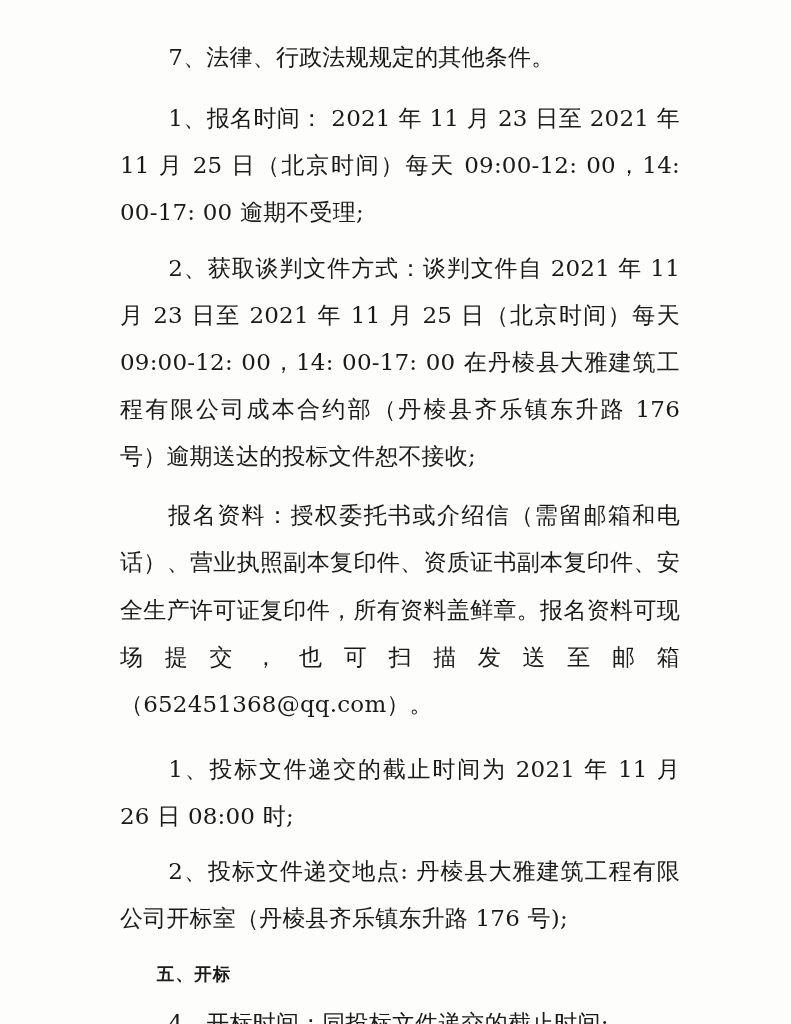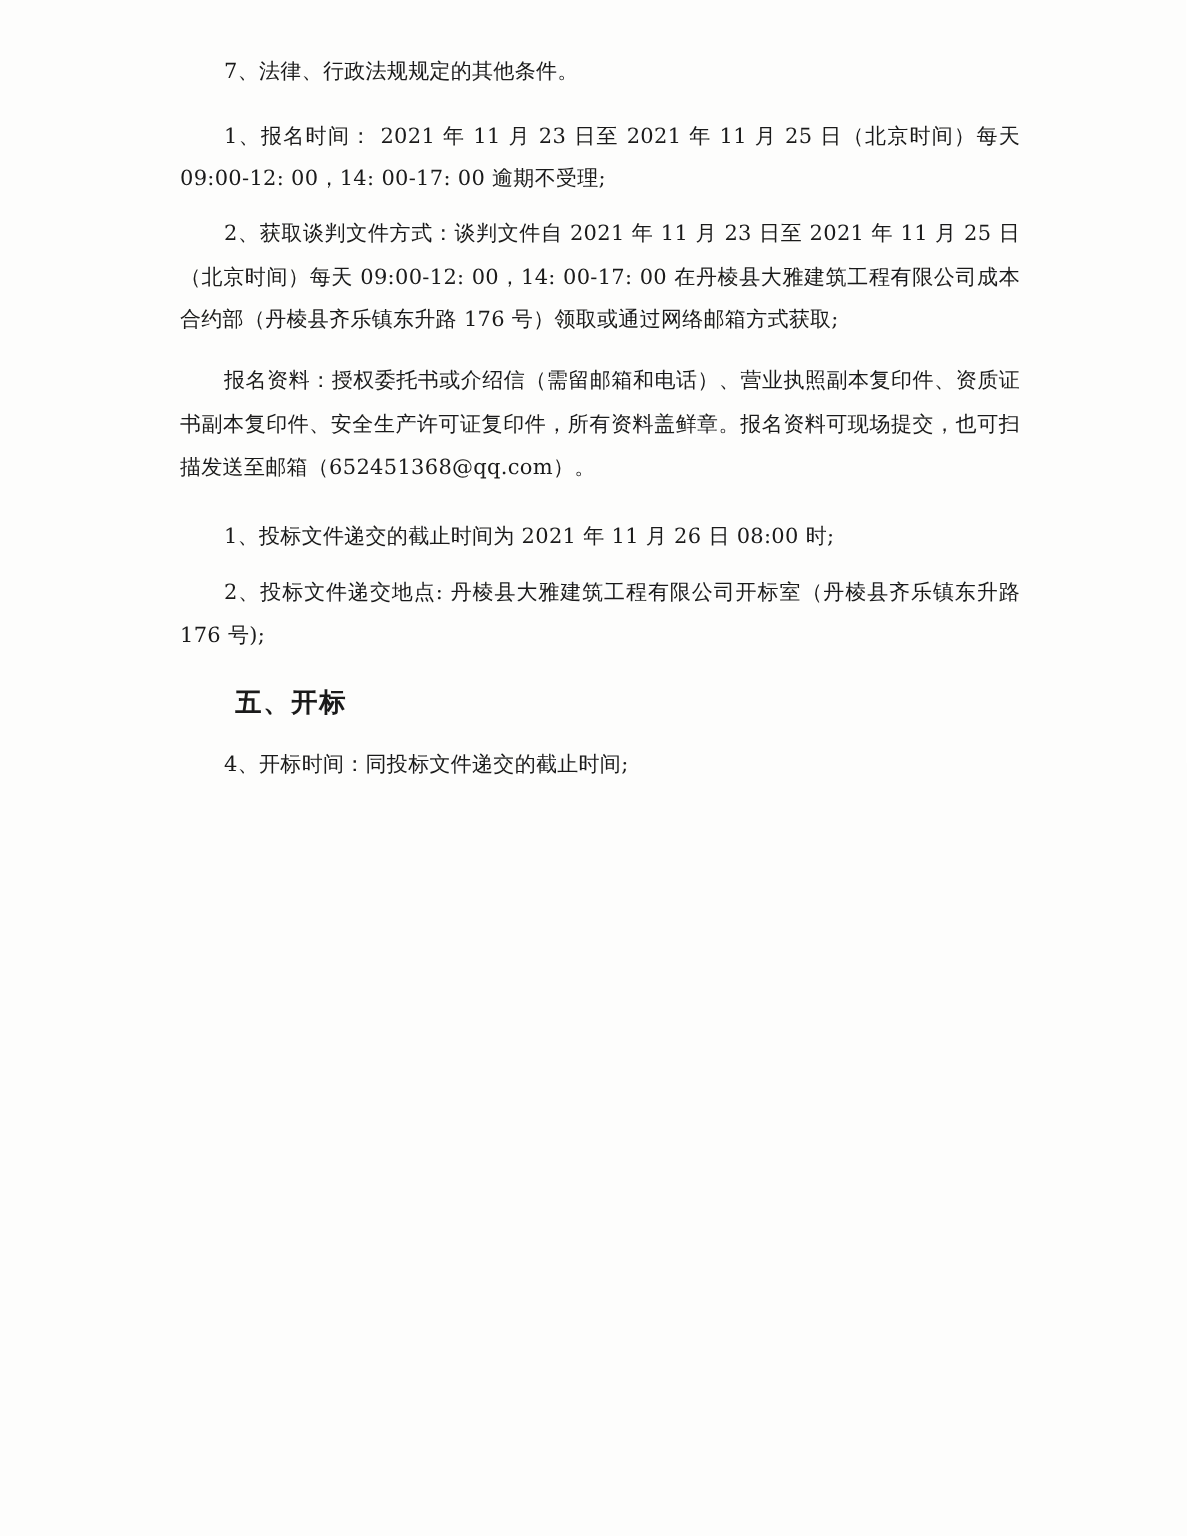--- a/index.html
+++ b/index.html
@@ -22,21 +22,21 @@
     height: 1024px;
     background: #fdfdfc;
   }
   .content {
     position: absolute;
     left: 120px;
     top: 34px;
     width: 560px;
   }
   .para {
-    font-size: 14px;
+    font-size: 23px;
     line-height: 2.05;
     text-align: justify;
     text-justify: inter-ideograph;
     margin: 0 0 2px 0;
     letter-spacing: 0.2px;
   }
   .indent {
     text-indent: 2.1em;
   }
   .heading {
@@ -63,21 +63,21 @@
 
     <div class="gap-sm"></div>
 
 
     <div class="gap-sm"></div>
 
     <p class="para indent">1、报名时间： 2021 年 11 月 23 日至 2021 年 11 月 25 日（北京时间）每天 09:00-12: 00，14: 00-17: 00 逾期不受理;</p>
 
     <div class="gap-sm"></div>
 
-    <p class="para indent"><span>2、获取谈判文件方式：谈判文件自 2021 年 11 月 23 日至 2021 年 11 月 25 日（北京时间）每天 09:00-12: 00，14: 00-17: 00 在</span><span class="underline-seg">丹棱县大雅建筑工程有限公司成本合约部</span><span>（丹棱县齐乐镇东升路 176 号）</span><span>领取或通过网络邮箱方式获取;</span></p>
+    <p class="para indent"><span>2、获取谈判文件方式：谈判文件自 2021 年 11 月 23 日至 2021 年 11 月 25 日（北京时间）每天 09:00-12: 00，14: 00-17: 00 在</span><span class="underline-seg">丹棱县大雅建筑工程有限公司成本合约部</span><span>（丹棱县齐乐镇东升路 176 号）</span><span>逾期送达的投标文件恕不接收;</span></p>
 
     <div class="gap-md"></div>
 
     <p class="para indent">报名资料：授权委托书或介绍信（需留邮箱和电话）、营业执照副本复印件、资质证书副本复印件、安全生产许可证复印件，所有资料盖鲜章。报名资料可现场提交，也可扫描发送至邮箱（652451368@qq.com）。</p>
 
     <div class="gap-md"></div>
 
 
     <div class="gap-sm"></div>
 

